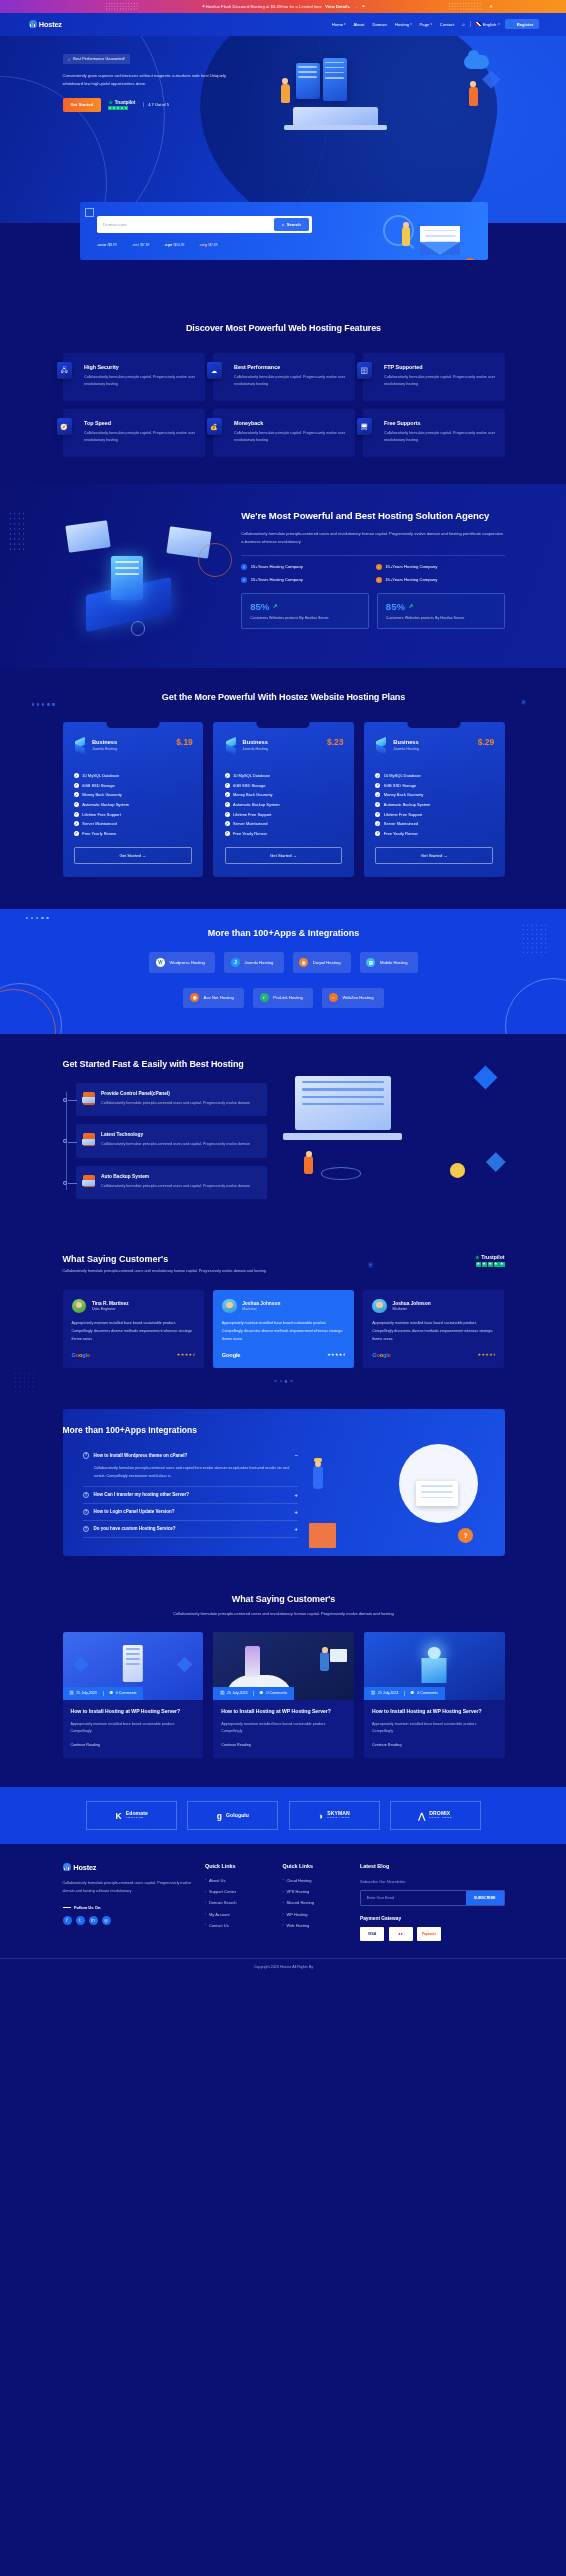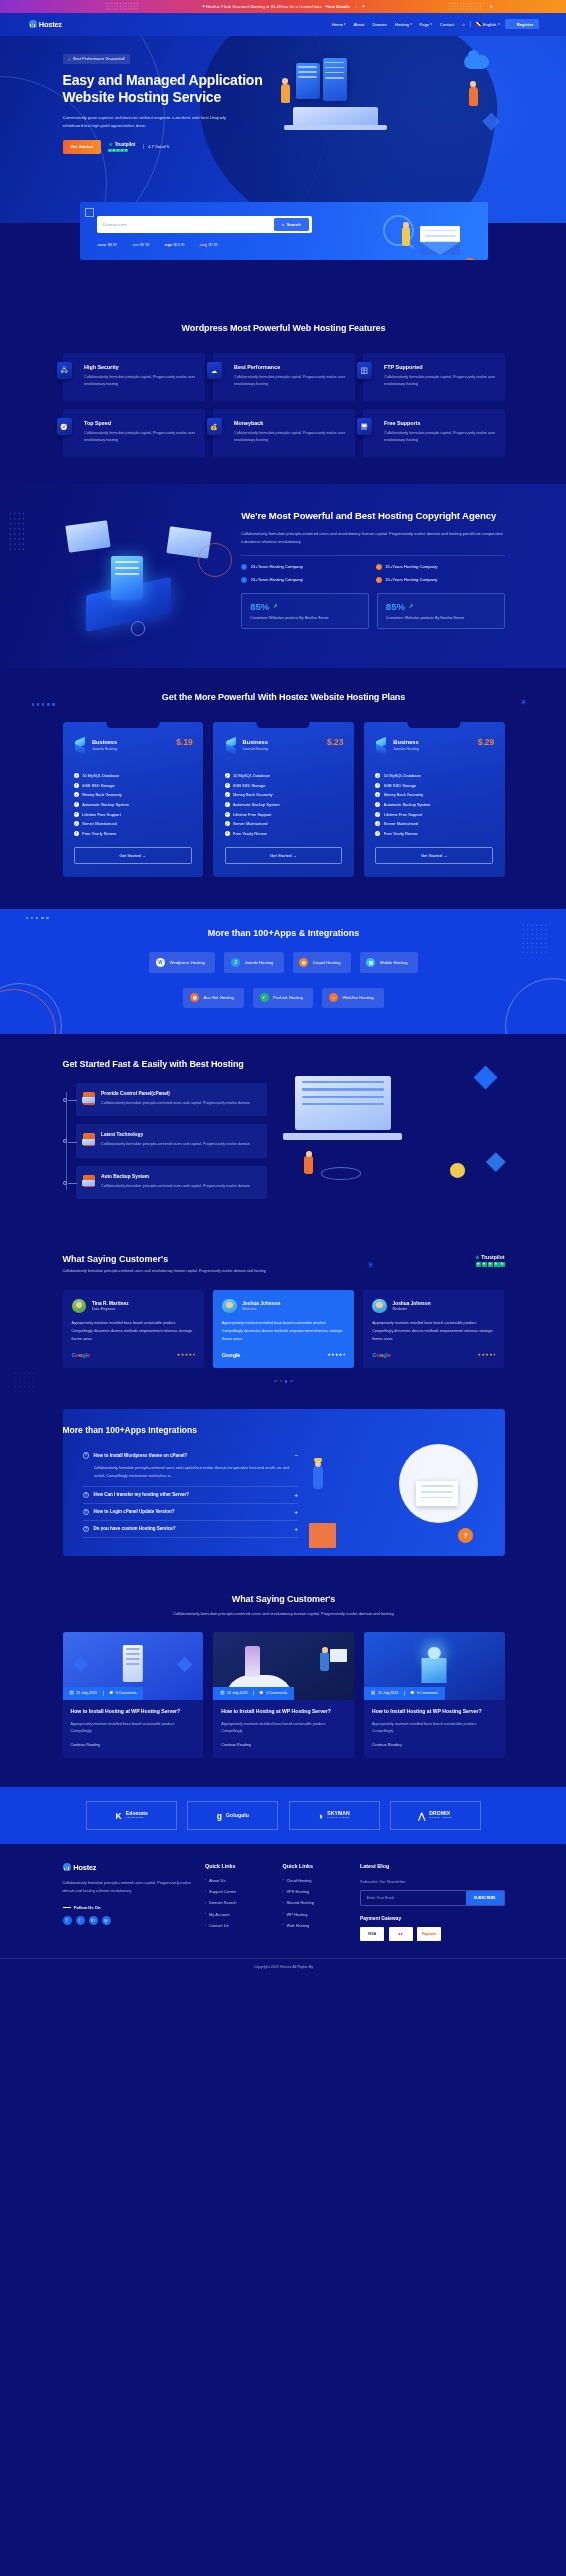--- a/index.html
+++ b/index.html
@@ -565,21 +565,20 @@
     <span class="swoosh sw1"></span>
     <span class="swoosh sw2"></span>
     <span class="swoosh sw3"></span>
     <span class="darkblob"></span>
     <div class="hero-inner">
       <div class="hero-left">
         <div class="badge">
           <span class="chk">✓</span>
           <span>Best Performance Gauranted!</span>
         </div>
-        <h1 class="hero-title">Easy and Managed Application Website Hosting Service</h1>
         <p class="hero-sub">Conveniently grow superior architectures without magnetic e-markets web host Uniquely whiteboard low high-yield opportunities done.</p>
         <div class="hero-cta">
           <button class="btn-orange">Get Started</button>
           <div class="trust">
             <div class="trust-top">
               <span class="tp-star">★</span>
               <span>Trustpilot</span>
             </div>
             <div class="tp-stars">
                 <i></i>
@@ -640,21 +639,21 @@
           </span>
         <span class="envflap"></span>
         <span class="dperson"></span>
         <span class="orangeball"></span>
       </div>
     </div>
   </section>
 
   <section class="features">
     <div class="container">
-      <h2 class="sec-title">Wordpress Most Powerful Web Hosting Features</h2>
+      <h2 class="sec-title">Discover Most Powerful Web Hosting Features</h2>
       <div class="feat-grid">
         <div class="feat-card">
           <span class="feat-ico">
               <span class="g">🖧</span>
             </span>
           <div class="feat-name">High Security</div>
           <div class="feat-desc">Collaboratively formulate principle capital. Progressively evolve user revolutionary hosting</div>
         </div>
         <div class="feat-card">
           <span class="feat-ico">
@@ -704,21 +703,21 @@
         <span class="pedestal"></span>
           <span class="tower">
             <span></span>
             <span></span>
             <span></span>
           </span>
         <span class="ring"></span>
           <span class="orange"></span>
       </div>
       <div class="pw-right">
-        <h2 class="pw-title">We're Most Powerful and Best Hosting Copyright Agency</h2>
+        <h2 class="pw-title">We're Most Powerful and Best Hosting Solution Agency</h2>
         <p class="pw-desc">Collaboratively formulate principle-centered users and revolutionary human capital. Progressively evolve domain and hosting pontificate cooperative e-business whereas revolutionary</p>
         <div class="pw-rule"></div>
         <div class="pw-points">
           <div class="pw-pt">
               <span class="dot blue">✓</span>
               <span>15+Years Hosting Company</span>
             </div>
           <div class="pw-pt">
               <span class="dot orange">✓</span>
               <span>15+Years Hosting Company</span>

